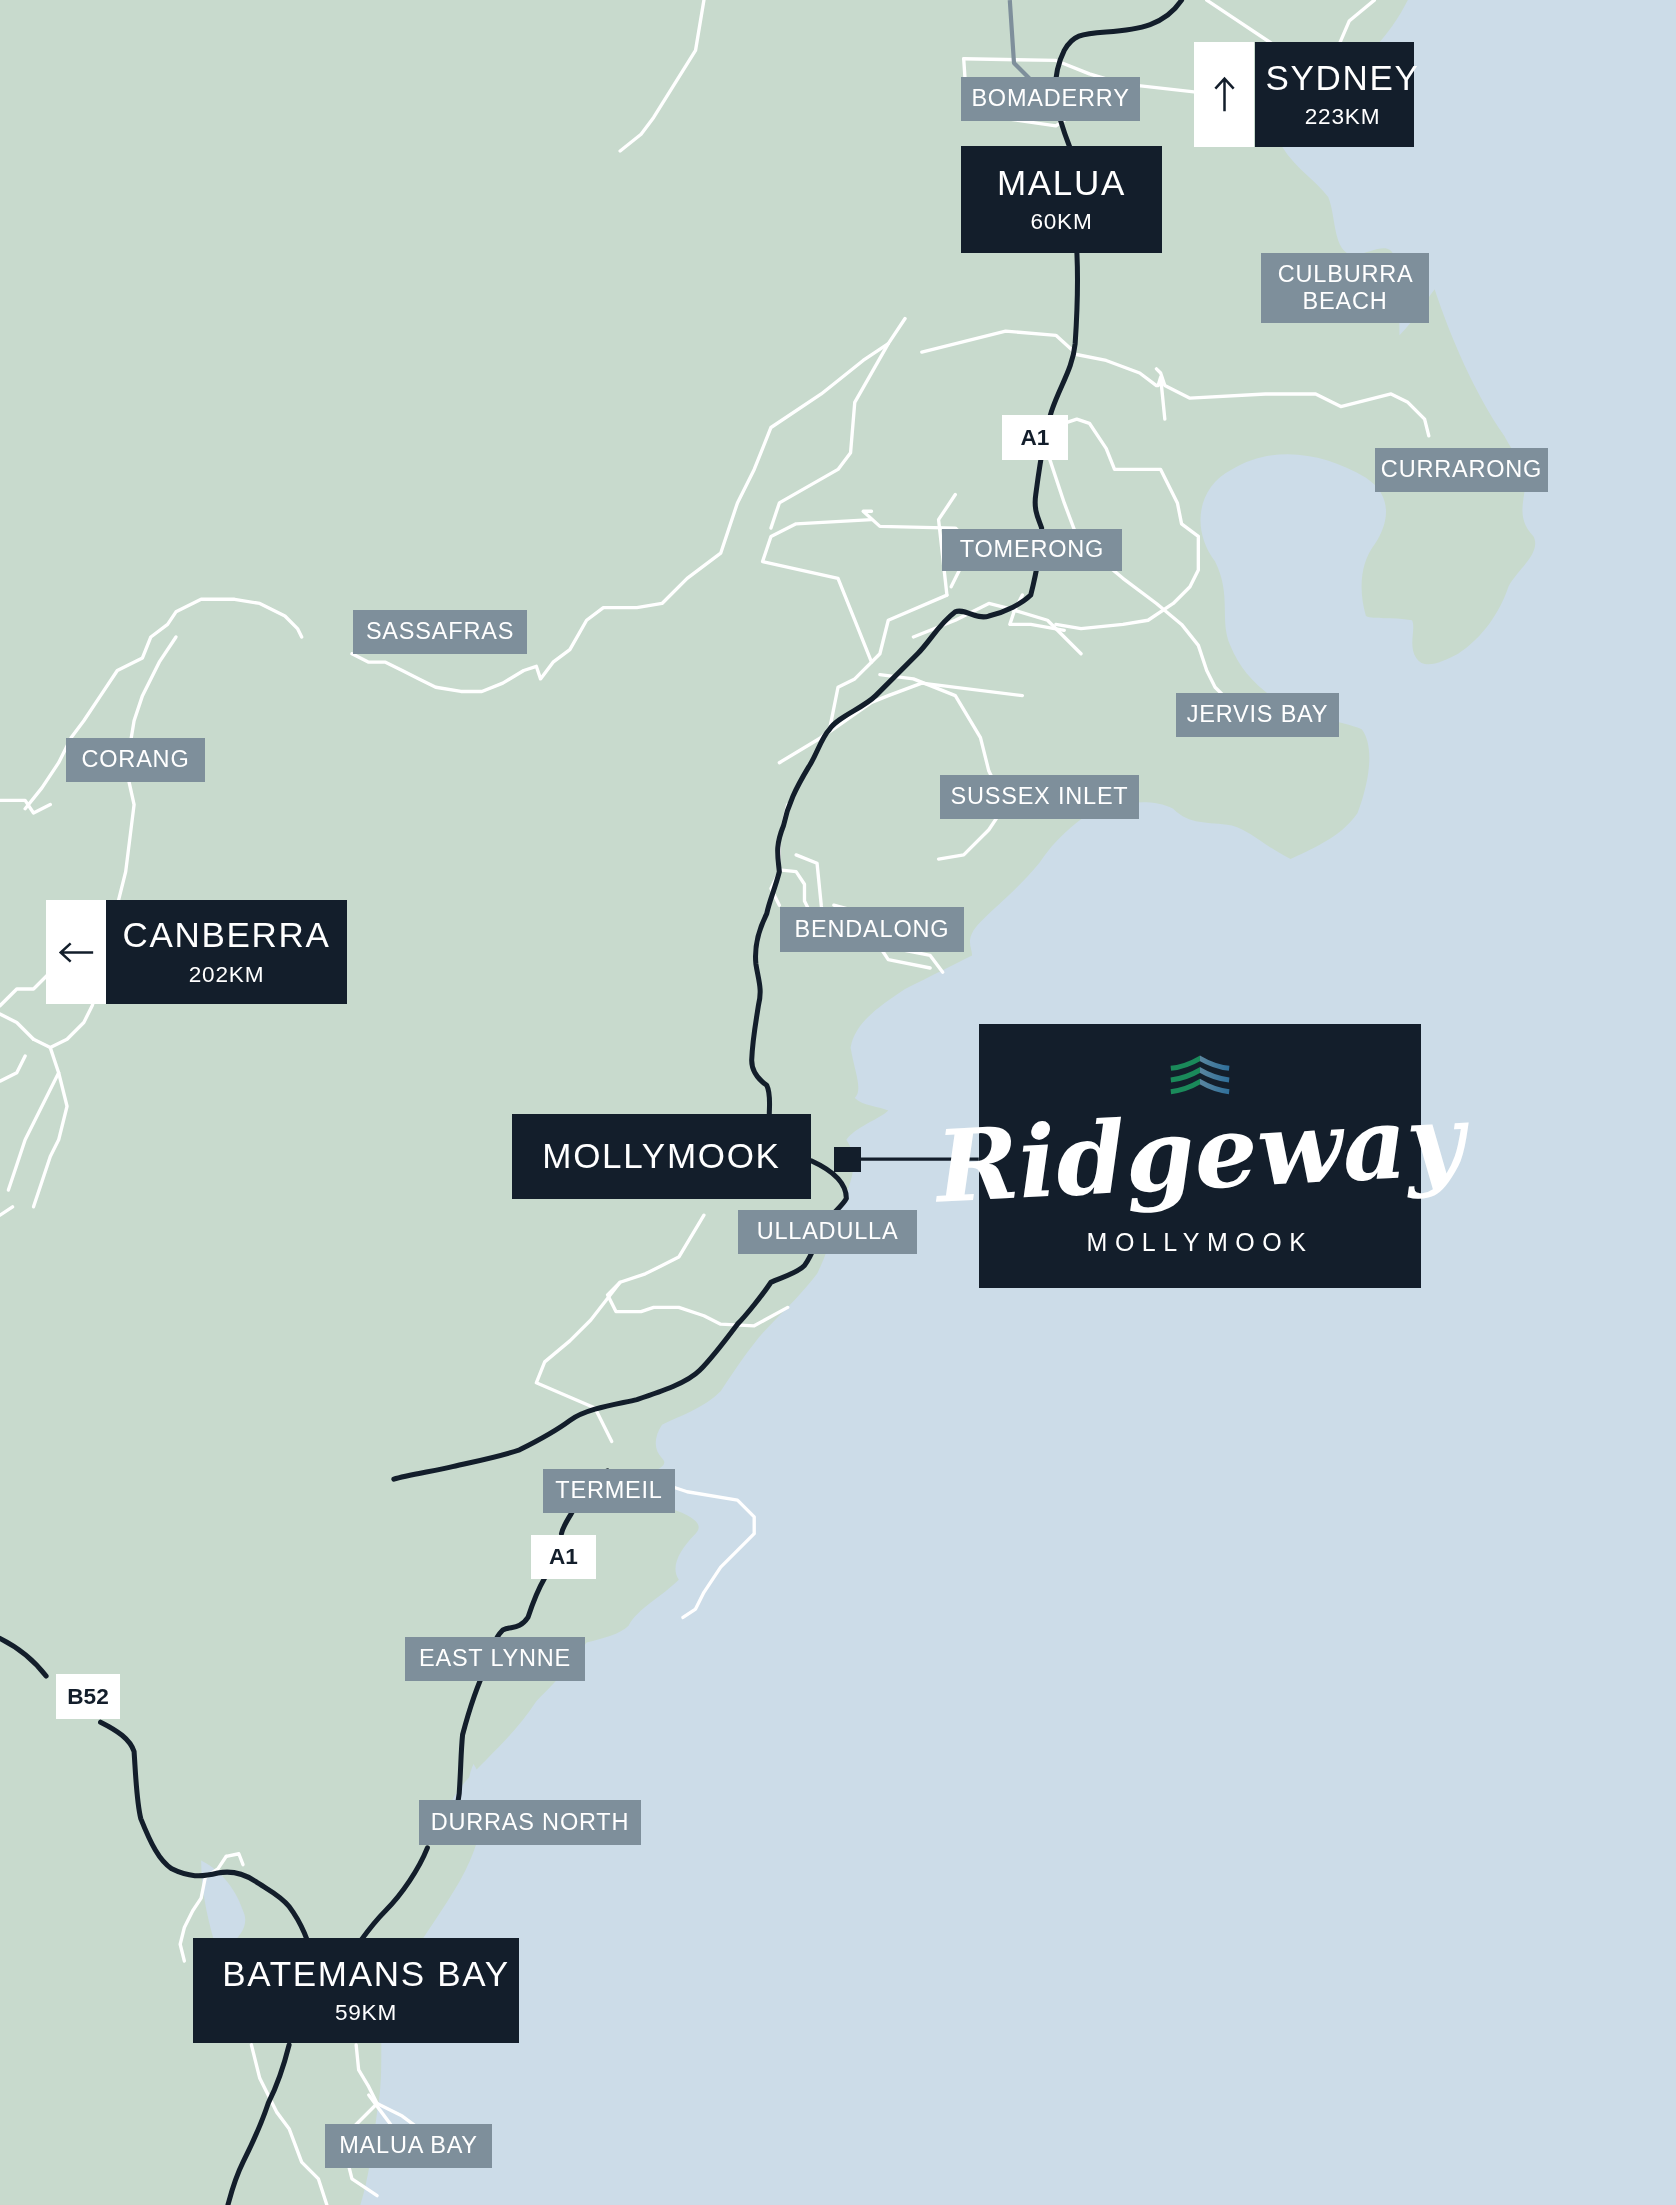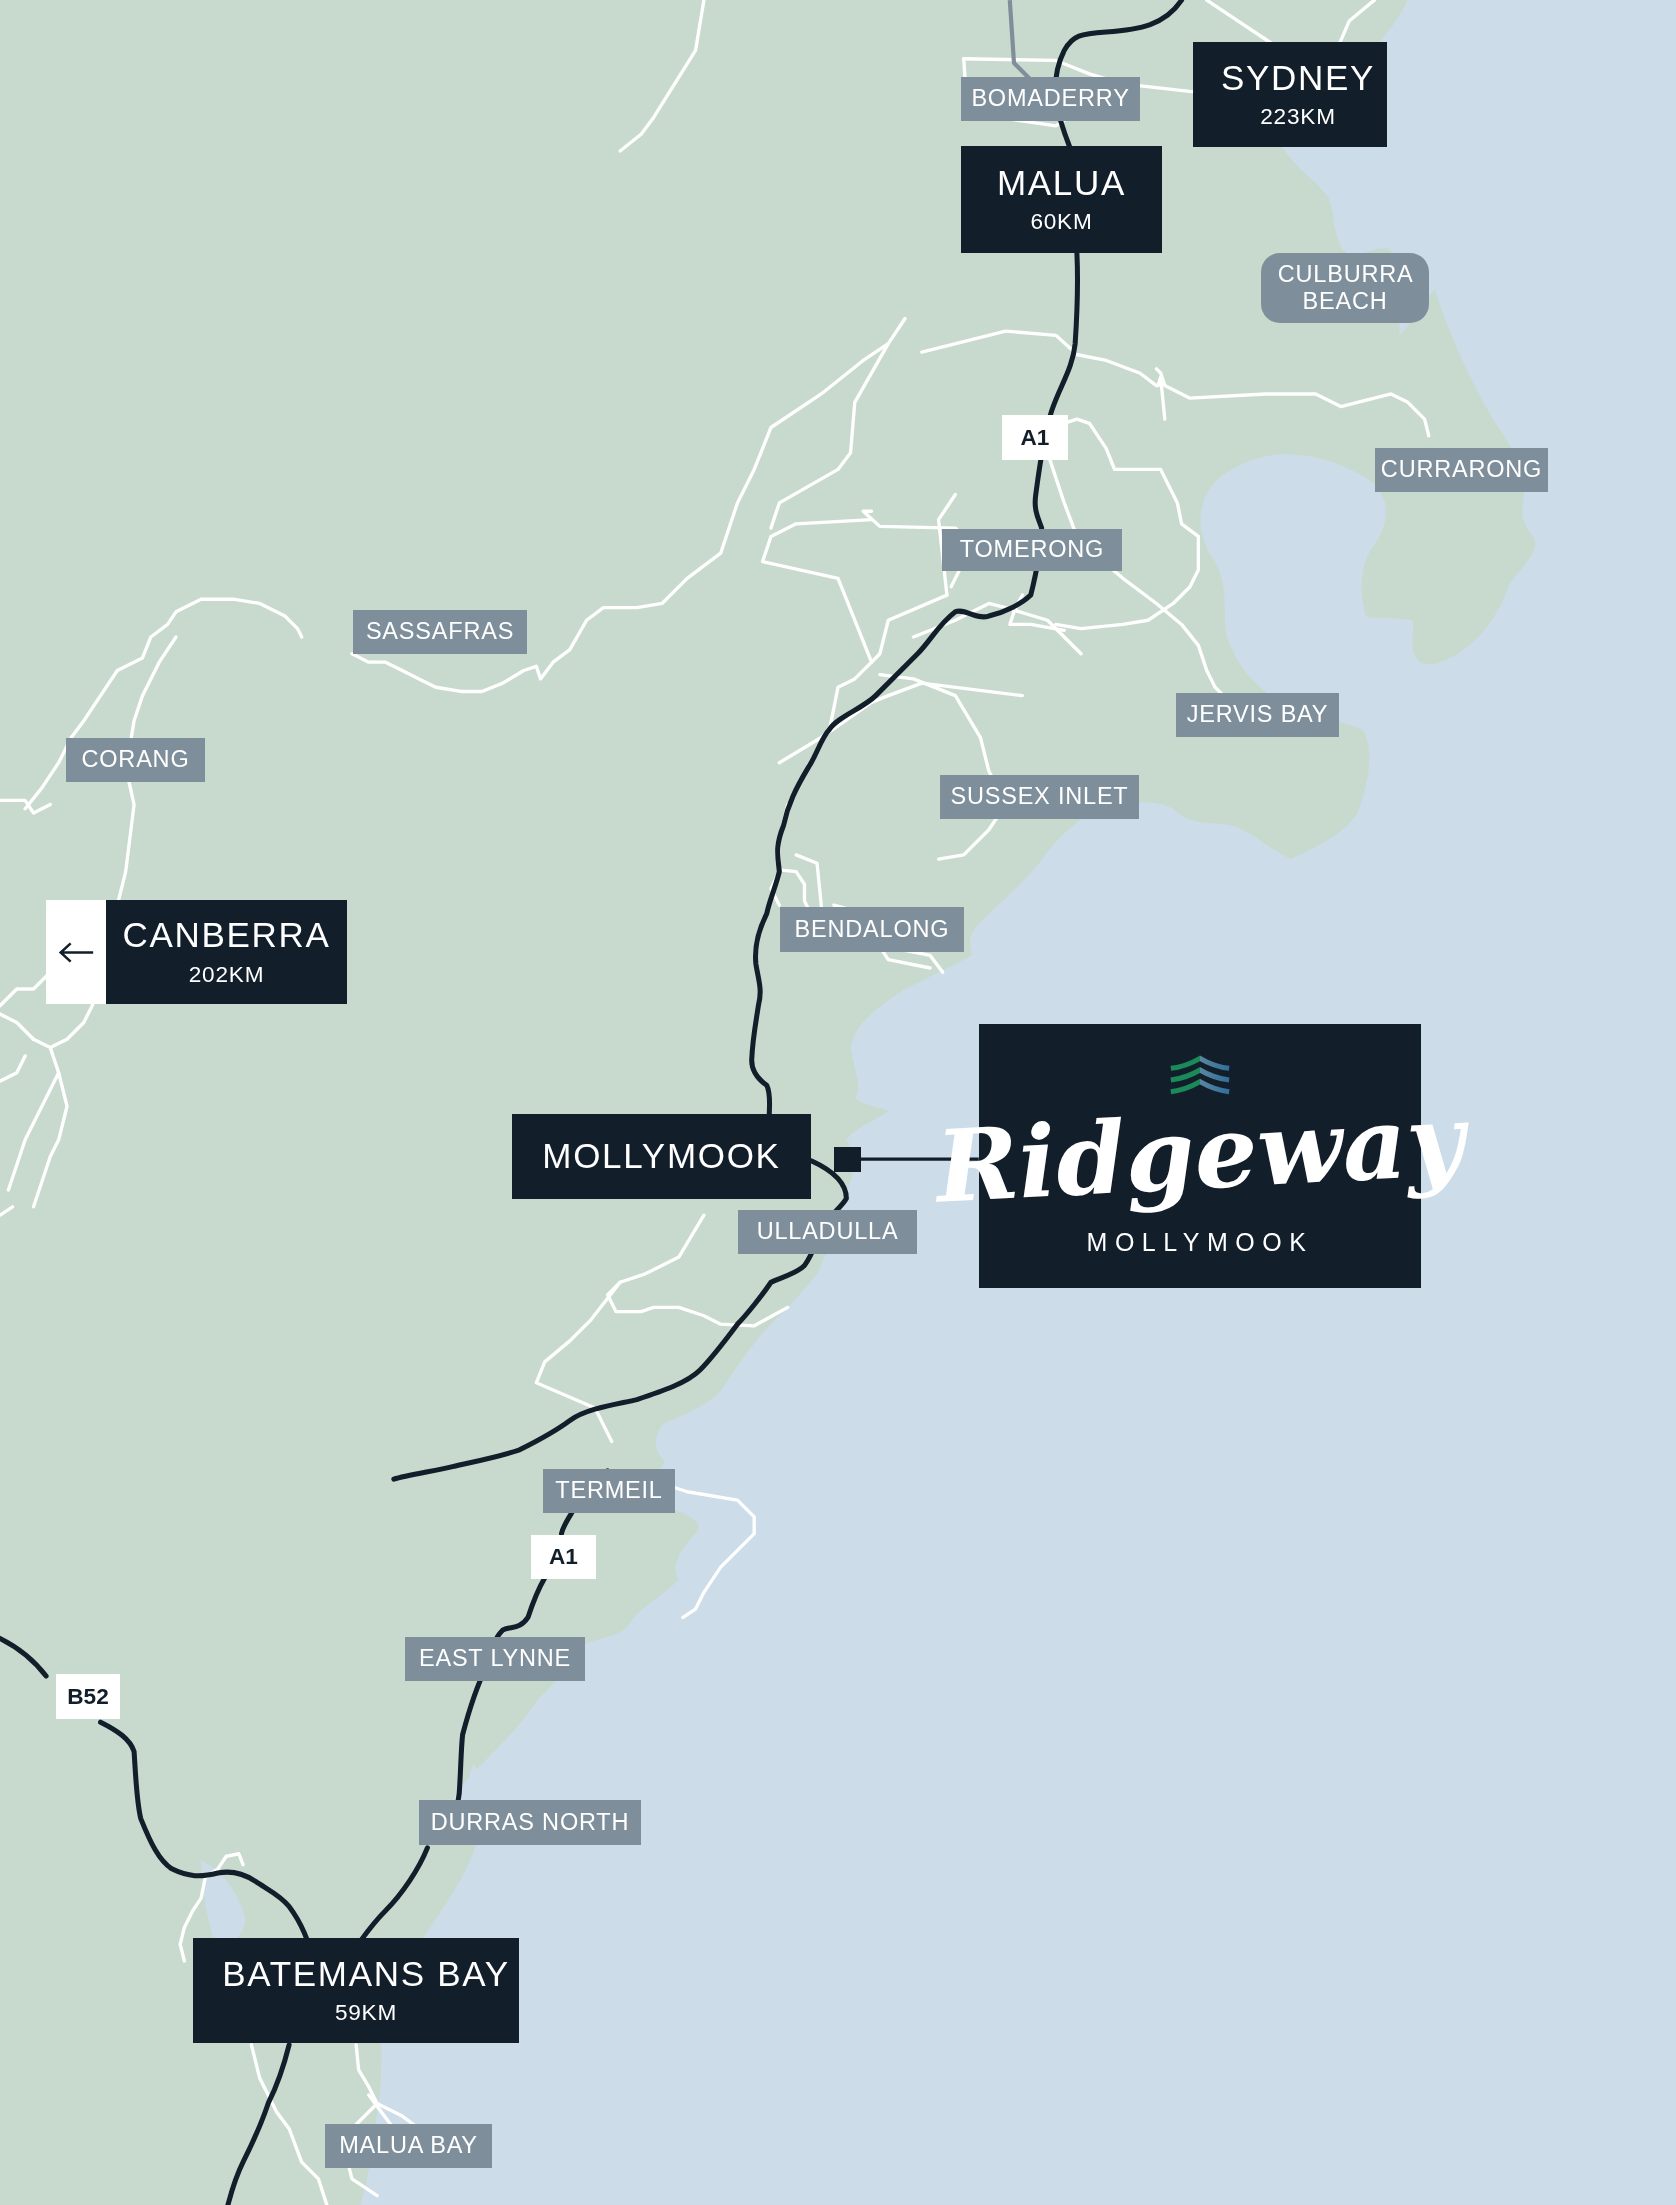--- a/index.html
+++ b/index.html
@@ -170,21 +170,21 @@
     <path d="M120,2055 C140,2065 155,2075 160,2090 C162,2120 163,2150 168,2170 C180,2200 190,2220 205,2230 C225,2240 240,2240 260,2235 C275,2232 290,2235 305,2245 C320,2255 335,2262 345,2275 C360,2295 370,2320 375,2345 C380,2360 386,2375 388,2395"></path>
   </g>
   <g fill="none" stroke="#7e8f9b" stroke-width="5" stroke-linejoin="round">
     <path d="M1205,0 L1210,75 L1235,100"></path>
   </g>
 
   <line x1="1027" y1="1383" x2="1168" y2="1383" stroke="#131e2b" stroke-width="4"></line>
 </svg>
 
 <div class="label" style="left:961px;top:77px;width:179px;height:44px;">BOMADERRY</div>
-<div class="label" style="left:1261px;top:253px;width:168px;height:70px;white-space:normal;padding:0 25px;border-radius:19px;">CULBURRA BEACH</div>
+<div class="label" style="left:1261px;top:253px;width:168px;height:70px;white-space:normal;padding:0 25px;">CULBURRA BEACH</div>
 <div class="label" style="left:1375px;top:448px;width:173px;height:44px;">CURRARONG</div>
 <div class="label" style="left:942px;top:529px;width:180px;height:42px;">TOMERONG</div>
 <div class="label" style="left:353px;top:610px;width:174px;height:44px;">SASSAFRAS</div>
 <div class="label" style="left:66px;top:738px;width:139px;height:44px;">CORANG</div>
 <div class="label" style="left:1176px;top:685px;width:163px;height:44px;margin-top:8px;">JERVIS BAY</div>
 <div class="label" style="left:940px;top:775px;width:199px;height:44px;">SUSSEX INLET</div>
 <div class="label" style="left:780px;top:907px;width:184px;height:45px;">BENDALONG</div>
 <div class="label" style="left:738px;top:1210px;width:179px;height:44px;">ULLADULLA</div>
 <div class="label" style="left:543px;top:1469px;width:132px;height:44px;">TERMEIL</div>
 <div class="label" style="left:405px;top:1637px;width:180px;height:44px;">EAST LYNNE</div>
@@ -198,21 +198,21 @@
 <div class="sign" style="left:961px;top:146px;width:201px;height:107px;">
   <span class="name">MALUA</span>
   <span class="dist">60KM</span>
 </div>
 
 <div class="arrow-box" style="left:1194px;top:42px;width:60px;height:105px;">
   <svg width="25" height="37" viewBox="0 0 30 44">
       <path d="M15 42 L15 4 M4 15 L15 3 L26 15" stroke="#131e2b" stroke-width="3" fill="none"></path>
     </svg>
 </div>
-<div class="sign" style="left:1193px;top:42px;width:194px;height:105px;padding-left:16px;">
+<div class="sign" style="left:1255px;top:42px;width:159px;height:105px;padding-left:16px;">
   <span class="name">SYDNEY</span>
   <span class="dist">223KM</span>
 </div>
 
 <div class="arrow-box" style="left:46px;top:900px;width:60px;height:104px;">
   <svg width="37" height="25" viewBox="0 0 44 30">
       <path d="M42 15 L4 15 M15 4 L3 15 L15 26" stroke="#131e2b" stroke-width="3" fill="none"></path>
     </svg>
 </div>
 <div class="sign" style="left:106px;top:900px;width:241px;height:104px;">

